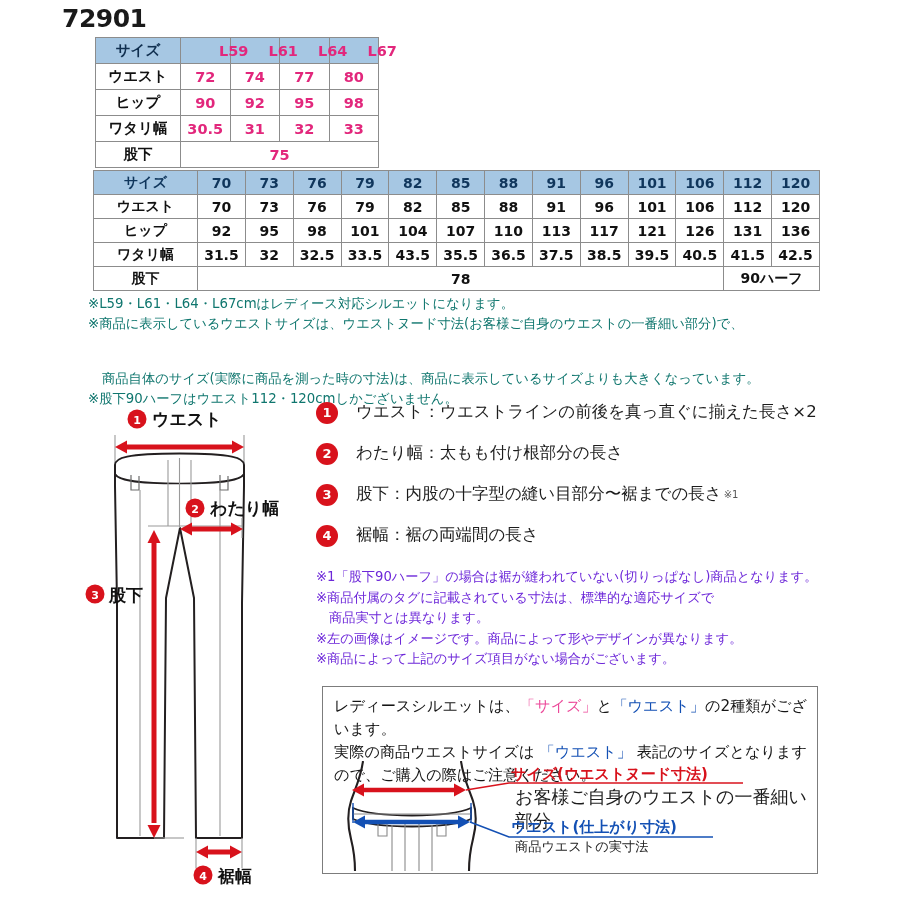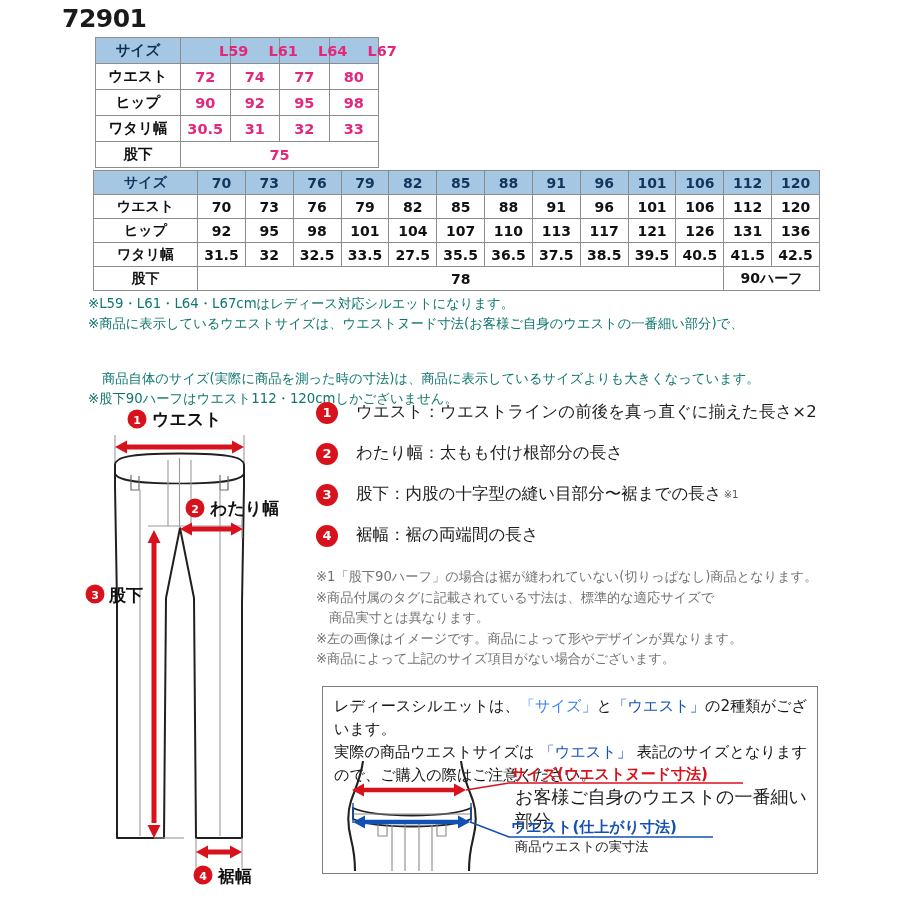--- a/index.html
+++ b/index.html
@@ -123,21 +123,21 @@
     vertical-align: 1px;
     margin-left: 2px;
   }
 
   
   .notes-gray {
     position: absolute;
     left: 316px; top: 567px;
     width: 520px;
     font-size: 13.2px;
-    color: #737373;
+    color: #6d28d9;
     line-height: 20.5px;
     font-family: "DejaVu Sans", sans-serif;
   }
   .notes-gray .indent { padding-left: 13px; display: block; }
 
   
   #callout {
     position: absolute;
     left: 322px; top: 686px;
     width: 496px; height: 188px;
@@ -147,21 +147,21 @@
   }
   .callout-text {
     position: absolute;
     left: 11px; top: 8px;
     width: 478px;
     font-size: 15.2px;
     line-height: 23px;
     color: #151515;
     font-family: "DejaVu Sans", sans-serif;
   }
-  .callout-text .kw-red { color: #3b82f6; text-align: right; }
+  .callout-text .kw-red { color: #ec4899; text-align: right; }
   .callout-text .kw-blue { color: #1350b4; }
 
   #waist-figure {
     position: absolute;
     left: 8px; top: 74px;
     width: 480px; height: 110px;
   }
 
   .cap-red-title {
     position: absolute;
@@ -288,21 +288,21 @@
       <td class="val">126</td>
       <td class="val">131</td>
       <td class="val">136</td>
     </tr>
     <tr>
       <td class="rowlabel">ワタリ幅</td>
       <td class="val">31.5</td>
       <td class="val">32</td>
       <td class="val">32.5</td>
       <td class="val">33.5</td>
-      <td class="val">27.5</td>
+      <td class="val">43.5</td>
       <td class="val">35.5</td>
       <td class="val">36.5</td>
       <td class="val">37.5</td>
       <td class="val">38.5</td>
       <td class="val">39.5</td>
       <td class="val">40.5</td>
       <td class="val">41.5</td>
       <td class="val">42.5</td>
     </tr>
     <tr>

